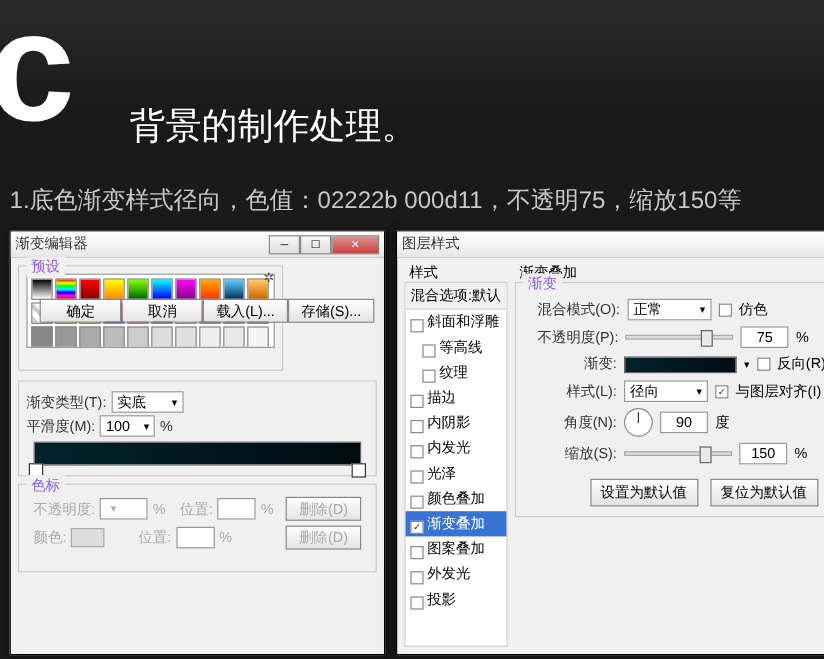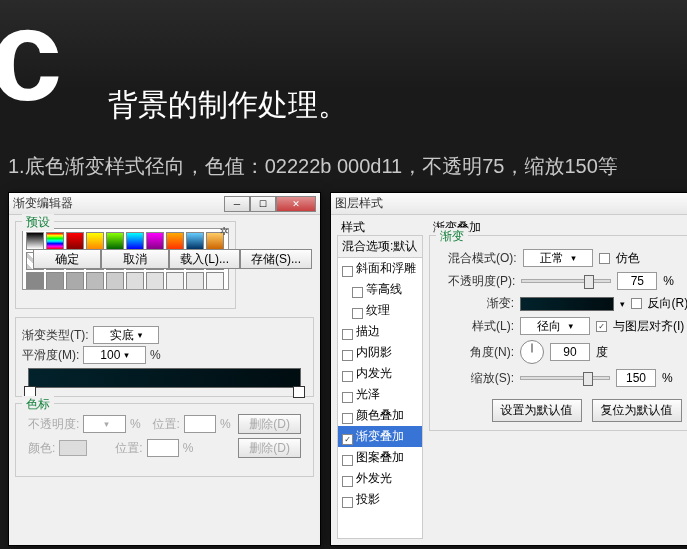--- a/index.html
+++ b/index.html
@@ -10,29 +10,29 @@
 .sub-text{position:absolute;top:153px;left:8px;color:#c8c8c8;font-size:20px}
 .dialog{position:absolute;background:#f0f0f0;border:1px solid #000;box-shadow:2px 2px 10px rgba(0,0,0,0.5)}
 .titlebar{height:22px;background:linear-gradient(to bottom,#fdfdfd,#e8e8e8);border-bottom:1px solid #ccc;display:flex;align-items:center;padding:0 4px;font-size:12px}
 .titlebar-text{flex:1;color:#333}
 .win-btns{display:flex;gap:0}
 .win-btn{width:26px;height:16px;border:1px solid #888;background:linear-gradient(#f8f8f8,#ddd);display:flex;align-items:center;justify-content:center;font-size:9px}
 .win-close{background:linear-gradient(#e09090,#c84040);color:#fff;width:40px}
 .d1{top:192px;left:8px;width:313px;height:354px}
 .d2{top:192px;left:330px;width:421px;height:354px}
 .fieldset{border:1px solid #ccc;margin:6px;padding:6px;font-size:12px;position:relative}
-.fieldset-label{position:absolute;top:-8px;left:6px;background:#f0f0f0;padding:0 4px;font-size:12px;color:#15803d}
+.fieldset-label{position:absolute;top:-8px;left:6px;background:#f0f0f0;padding:0 4px;font-size:12px;color:#8b5cf6}
 .presets{height:62px;background:#fff;border:1px solid #999;margin-bottom:2px;display:flex;flex-wrap:wrap;padding:2px;overflow:hidden}
 .sw{width:18px;height:18px;margin:1px;border:1px solid #888}
 .row{display:flex;align-items:center;gap:4px;font-size:12px;margin:4px 6px}
 .label{color:#333;font-size:12px}
 .textbox{background:#fff;border:1px solid #999;height:18px;padding:0 4px;font-size:12px;flex:1}
 .btn{background:linear-gradient(#fdfdfd,#e4e4e4);border:1px solid #888;height:20px;padding:0 10px;font-size:12px;cursor:pointer;min-width:68px}
 .btn-col{position:absolute;right:8px;top:28px;display:flex;flex-direction:row;gap:0}
-.dropdown{background:#fff;border:1px solid #999;height:18px;font-size:12px;padding:0 16px;display:flex;align-items:center;justify-content:space-between;min-width:60px}
+.dropdown{background:#fff;border:1px solid #999;height:18px;font-size:12px;padding:0 4px;display:flex;align-items:center;justify-content:space-between;min-width:60px}
 .dropdown::after{content:"▾";font-size:9px;margin-left:4px}
 .numbox{background:#fff;border:1px solid #999;height:18px;width:40px;font-size:12px;text-align:center}
 .gradbar{height:20px;background:linear-gradient(to right,#02222b,#000d11);border:1px solid #666;margin:4px 6px;position:relative}
 .gradbar::before,.gradbar::after{content:"";position:absolute;width:10px;height:10px;background:#fff;border:1px solid #333;bottom:-11px}
 .gradbar::before{left:-5px}
 .gradbar::after{right:-5px}
 .gear{width:14px;height:14px;display:inline-flex;align-items:center;justify-content:center;font-size:11px;color:#555}
 .disabled{color:#aaa}
 .d2-body{display:flex;height:calc(100% - 22px)}
 .style-list{width:86px;border:1px solid #ccc;margin:20px 4px 6px 6px;background:#fff;font-size:12px}

